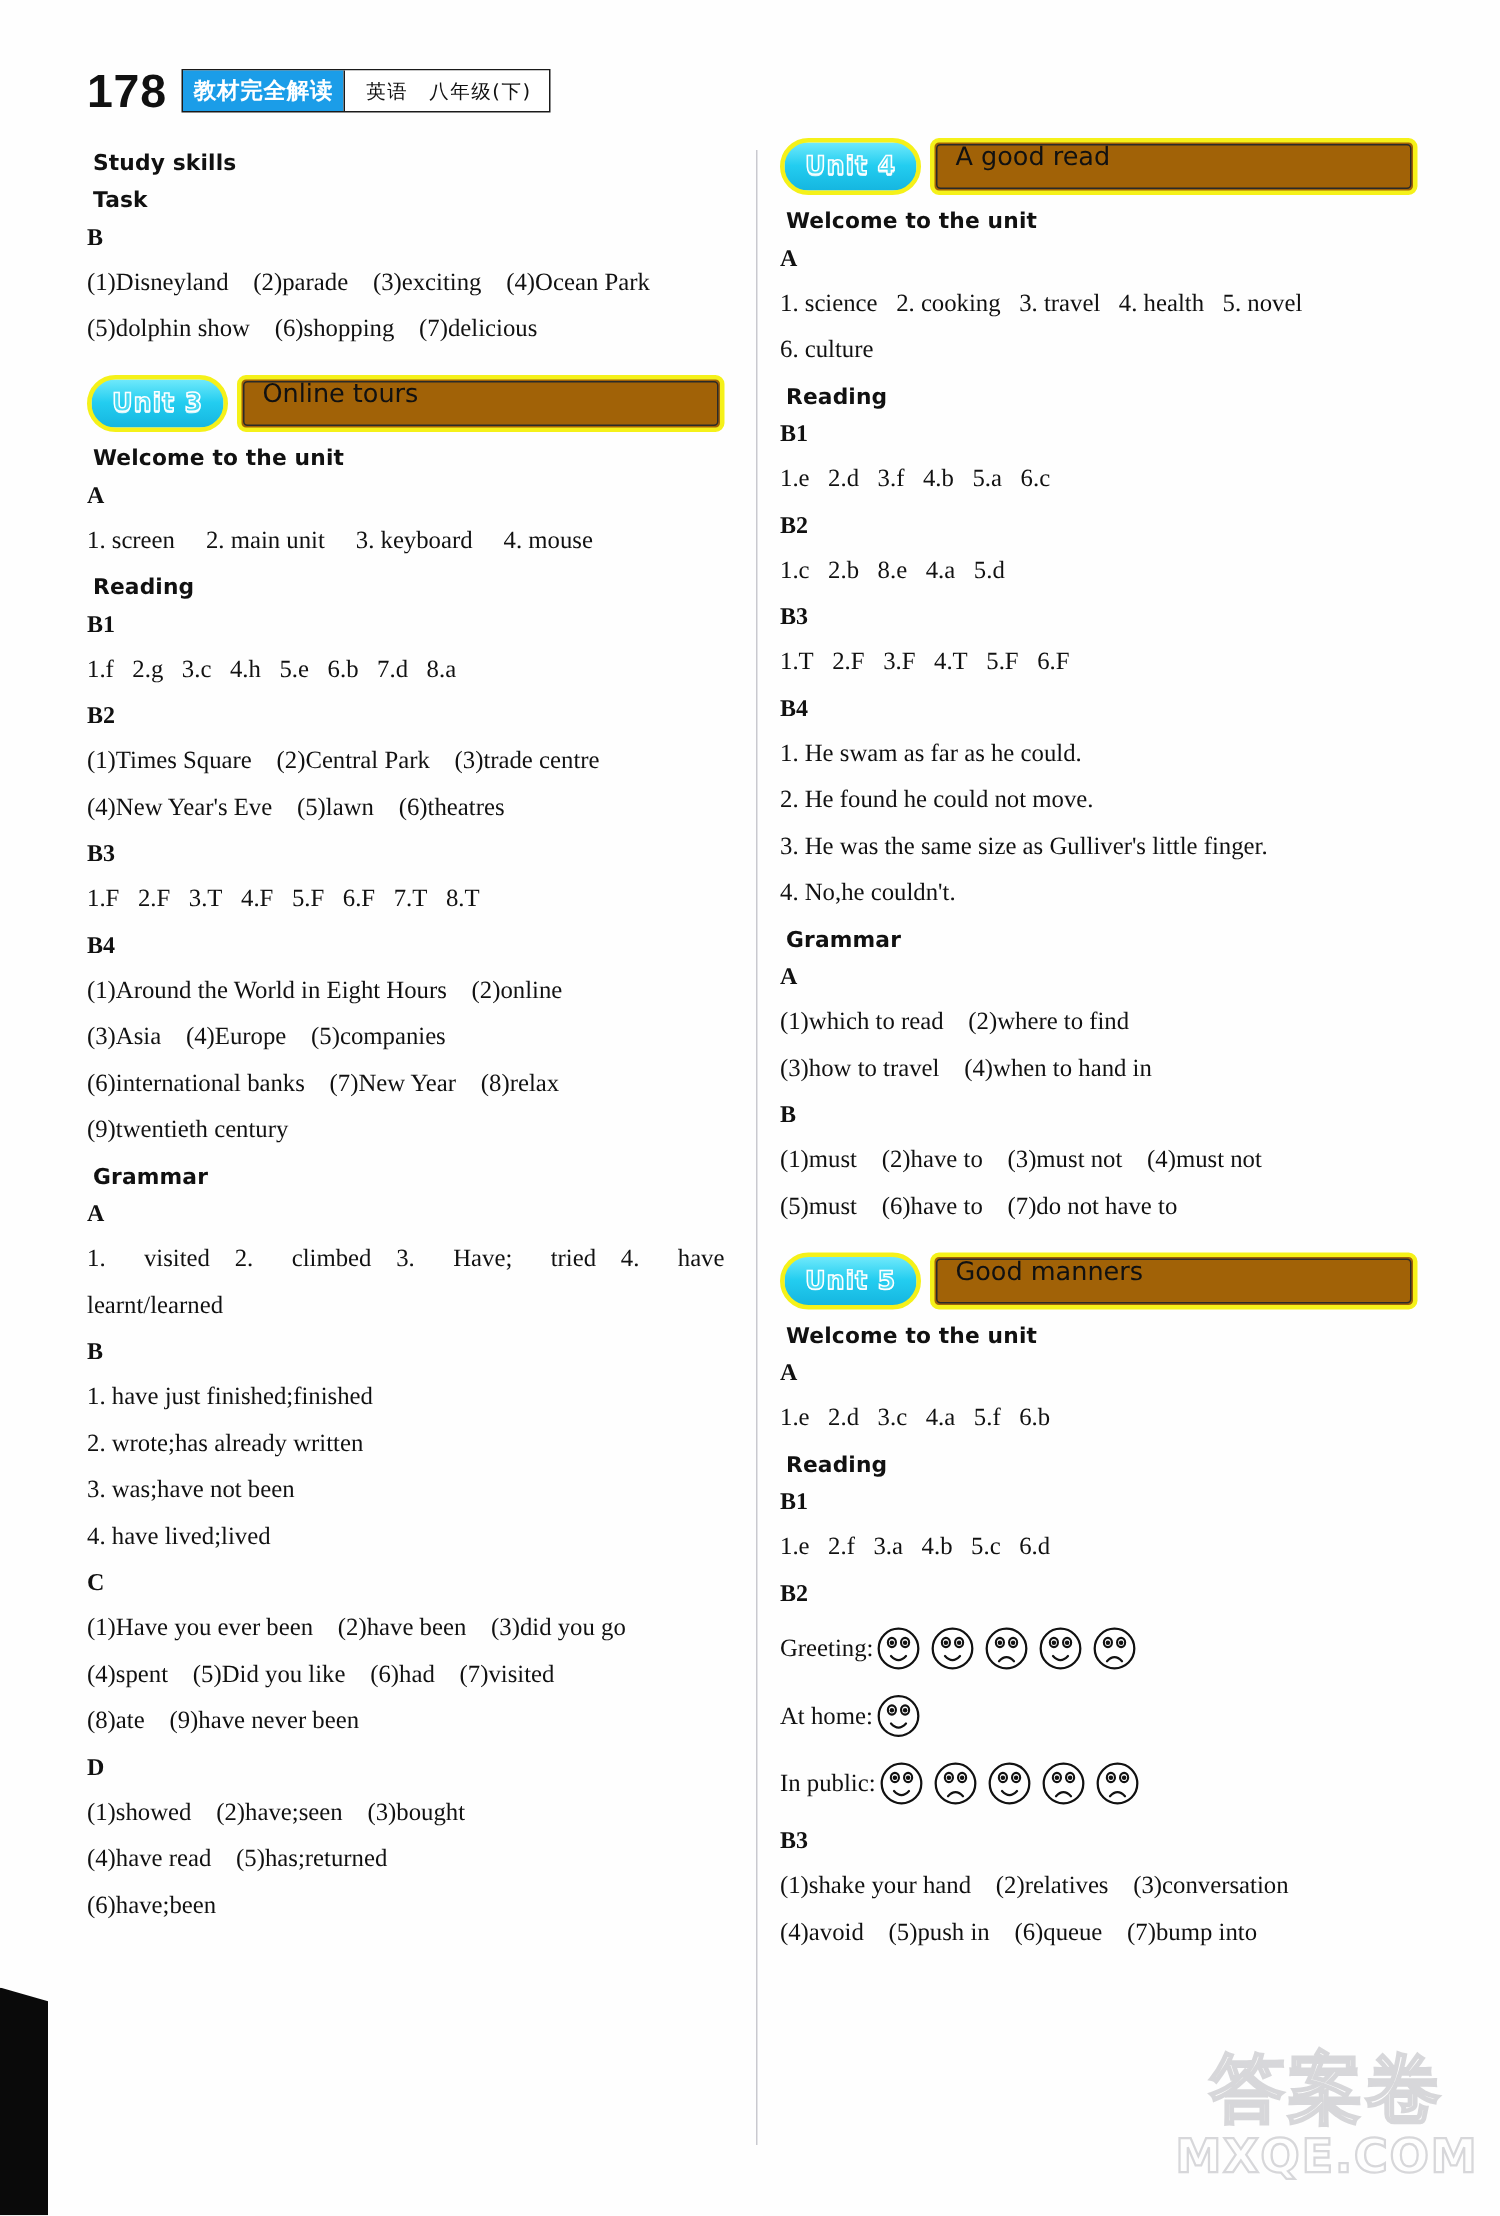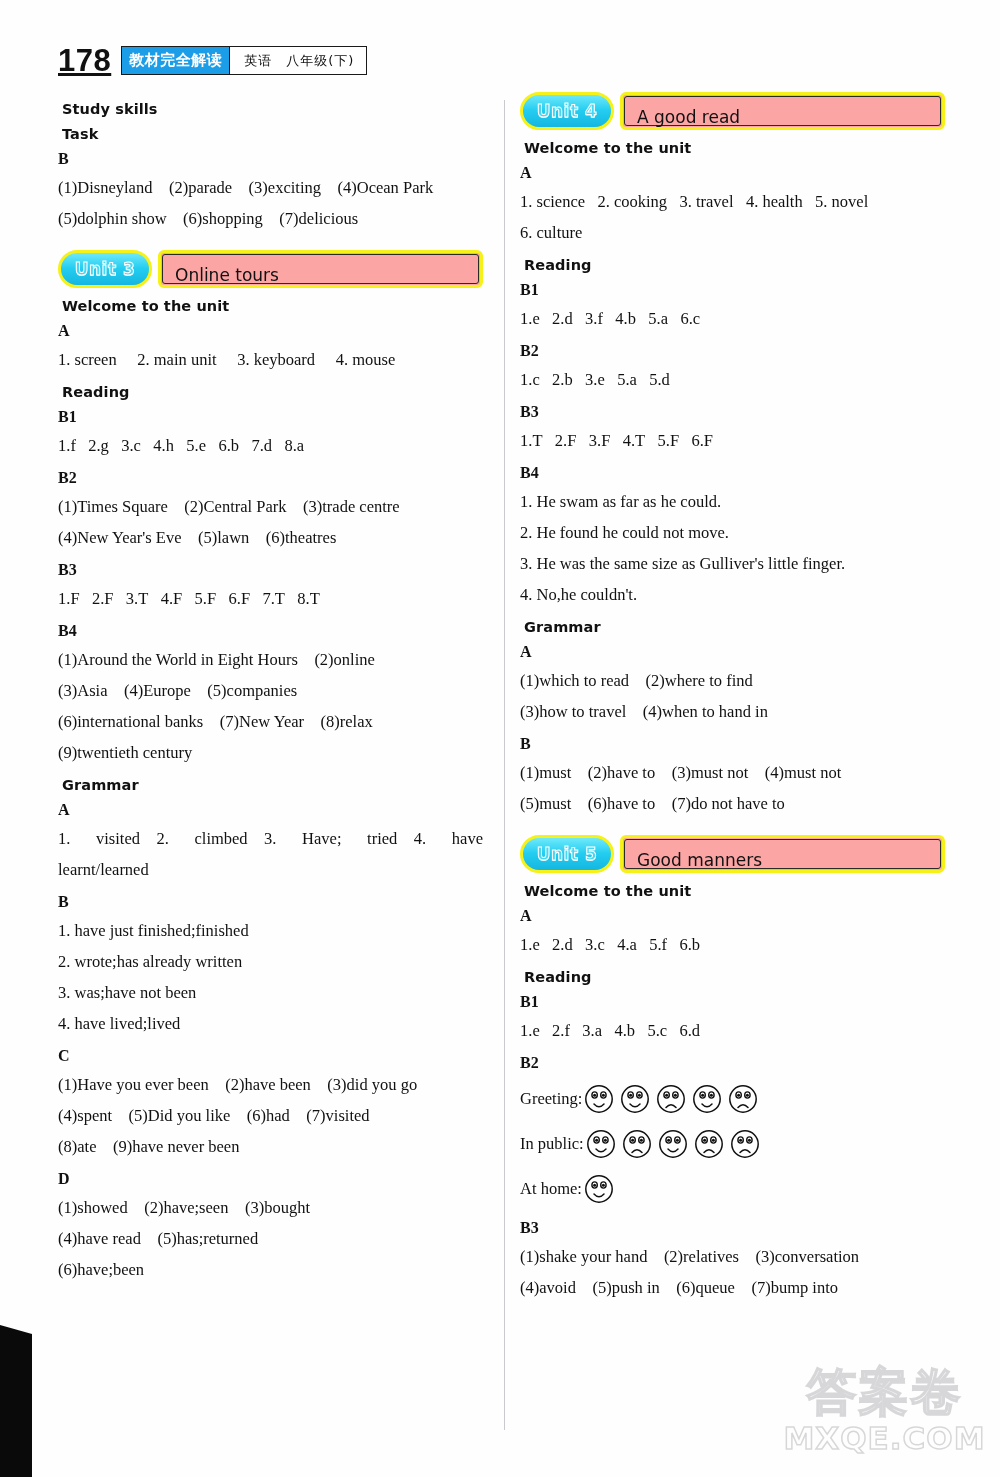--- a/index.html
+++ b/index.html
@@ -43,21 +43,20 @@
     align-items: center;
     gap: 10px;
   }
   .folio {
     font-family: "Liberation Sans", sans-serif;
     font-weight: bold;
     font-size: 31px;
     letter-spacing: 0.5px;
     color: #111;
     line-height: 1;
-    text-decoration: underline;
   }
   .header-box {
     display: flex;
     align-items: stretch;
     border: 1.5px solid #1a1a1a;
     height: 27px;
   }
   .header-tag {
     background: #1b9de8;
     color: #ffffff;
@@ -151,24 +150,24 @@
     -webkit-text-stroke: 1px #ffffff;
     text-shadow: 0 1px 0 rgba(255,255,255,0.85);
     letter-spacing: 0.5px;
     white-space: nowrap;
   }
   .unit-title {
     flex: 1 1 auto;
     margin-left: 6px;
     border: 3px solid #f5f119;
     border-radius: 6px;
-    background: #fca5a5;
+    background: #a16207;
     box-sizing: border-box;
     display: flex;
-    align-items: flex-end;
+    align-items: flex-start;
     position: relative;
   }
   .unit-title::before {
     content: "";
     position: absolute;
     inset: 1px;
     border: 1px solid #2a2a2a;
     border-radius: 3px;
     pointer-events: none;
   }
@@ -322,21 +321,21 @@
     <div class="h-sans">Welcome to the unit</div>
     <div class="h-serif">A</div>
     <p class="line">1. science  2. cooking  3. travel  4. health  5. novel</p>
     <p class="line">6. culture</p>
 
     <div class="h-sans">Reading</div>
     <div class="h-serif">B1</div>
     <p class="line">1.e  2.d  3.f  4.b  5.a  6.c</p>
 
     <div class="h-serif">B2</div>
-    <p class="line">1.c  2.b  3.e  5.a  5.d</p>
+    <p class="line">1.c  2.b  8.e  4.a  5.d</p>
 
     <div class="h-serif">B3</div>
     <p class="line">1.T  2.F  3.F  4.T  5.F  6.F</p>
 
     <div class="h-serif">B4</div>
     <p class="line">1. He swam as far as he could.</p>
     <p class="line">2. He found he could not move.</p>
     <p class="line">3. He was the same size as Gulliver's little finger.</p>
     <p class="line">4. No,he couldn't.</p>
 
@@ -407,74 +406,74 @@
               <circle cx="15" cy="15" r="13.2" fill="#ffffff" stroke="#111" stroke-width="1.5"></circle>
               <ellipse cx="10.6" cy="11" rx="2.7" ry="3.1" fill="#ffffff" stroke="#111" stroke-width="1.4"></ellipse>
               <ellipse cx="19.4" cy="11" rx="2.7" ry="3.1" fill="#ffffff" stroke="#111" stroke-width="1.4"></ellipse>
               <circle cx="10.6" cy="11.2" r="1.5" fill="#111"></circle>
               <circle cx="19.4" cy="11.2" r="1.5" fill="#111"></circle>
               <path d="M10,23.5 Q15,18 20,23.5" fill="none" stroke="#111" stroke-width="1.5" stroke-linecap="round"></path>
             </svg>
           </span>
         </div>
         <div class="face-row">
-          <span class="face-label">In public:</span>
+          <span class="face-label">At home:</span>
           <span class="faces">
             <svg class="face" width="30" height="30" viewBox="0 0 30 30">
               <circle cx="15" cy="15" r="13.2" fill="#ffffff" stroke="#111" stroke-width="1.5"></circle>
               <ellipse cx="10.6" cy="11" rx="2.7" ry="3.1" fill="#ffffff" stroke="#111" stroke-width="1.4"></ellipse>
               <ellipse cx="19.4" cy="11" rx="2.7" ry="3.1" fill="#ffffff" stroke="#111" stroke-width="1.4"></ellipse>
               <circle cx="10.6" cy="11.2" r="1.5" fill="#111"></circle>
               <circle cx="19.4" cy="11.2" r="1.5" fill="#111"></circle>
               <path d="M10,20 Q15,25.5 20,20" fill="none" stroke="#111" stroke-width="1.5" stroke-linecap="round"></path>
-            </svg>
-            <svg class="face" width="30" height="30" viewBox="0 0 30 30">
-              <circle cx="15" cy="15" r="13.2" fill="#ffffff" stroke="#111" stroke-width="1.5"></circle>
-              <ellipse cx="10.6" cy="11" rx="2.7" ry="3.1" fill="#ffffff" stroke="#111" stroke-width="1.4"></ellipse>
-              <ellipse cx="19.4" cy="11" rx="2.7" ry="3.1" fill="#ffffff" stroke="#111" stroke-width="1.4"></ellipse>
-              <circle cx="10.6" cy="11.2" r="1.5" fill="#111"></circle>
-              <circle cx="19.4" cy="11.2" r="1.5" fill="#111"></circle>
-              <path d="M10,23.5 Q15,18 20,23.5" fill="none" stroke="#111" stroke-width="1.5" stroke-linecap="round"></path>
-            </svg>
-            <svg class="face" width="30" height="30" viewBox="0 0 30 30">
-              <circle cx="15" cy="15" r="13.2" fill="#ffffff" stroke="#111" stroke-width="1.5"></circle>
-              <ellipse cx="10.6" cy="11" rx="2.7" ry="3.1" fill="#ffffff" stroke="#111" stroke-width="1.4"></ellipse>
-              <ellipse cx="19.4" cy="11" rx="2.7" ry="3.1" fill="#ffffff" stroke="#111" stroke-width="1.4"></ellipse>
-              <circle cx="10.6" cy="11.2" r="1.5" fill="#111"></circle>
-              <circle cx="19.4" cy="11.2" r="1.5" fill="#111"></circle>
-              <path d="M10,20 Q15,25.5 20,20" fill="none" stroke="#111" stroke-width="1.5" stroke-linecap="round"></path>
-            </svg>
-            <svg class="face" width="30" height="30" viewBox="0 0 30 30">
-              <circle cx="15" cy="15" r="13.2" fill="#ffffff" stroke="#111" stroke-width="1.5"></circle>
-              <ellipse cx="10.6" cy="11" rx="2.7" ry="3.1" fill="#ffffff" stroke="#111" stroke-width="1.4"></ellipse>
-              <ellipse cx="19.4" cy="11" rx="2.7" ry="3.1" fill="#ffffff" stroke="#111" stroke-width="1.4"></ellipse>
-              <circle cx="10.6" cy="11.2" r="1.5" fill="#111"></circle>
-              <circle cx="19.4" cy="11.2" r="1.5" fill="#111"></circle>
-              <path d="M10,23.5 Q15,18 20,23.5" fill="none" stroke="#111" stroke-width="1.5" stroke-linecap="round"></path>
-            </svg>
-            <svg class="face" width="30" height="30" viewBox="0 0 30 30">
-              <circle cx="15" cy="15" r="13.2" fill="#ffffff" stroke="#111" stroke-width="1.5"></circle>
-              <ellipse cx="10.6" cy="11" rx="2.7" ry="3.1" fill="#ffffff" stroke="#111" stroke-width="1.4"></ellipse>
-              <ellipse cx="19.4" cy="11" rx="2.7" ry="3.1" fill="#ffffff" stroke="#111" stroke-width="1.4"></ellipse>
-              <circle cx="10.6" cy="11.2" r="1.5" fill="#111"></circle>
-              <circle cx="19.4" cy="11.2" r="1.5" fill="#111"></circle>
-              <path d="M10,23.5 Q15,18 20,23.5" fill="none" stroke="#111" stroke-width="1.5" stroke-linecap="round"></path>
             </svg>
           </span>
         </div>
         <div class="face-row">
-          <span class="face-label">At home:</span>
+          <span class="face-label">In public:</span>
           <span class="faces">
             <svg class="face" width="30" height="30" viewBox="0 0 30 30">
               <circle cx="15" cy="15" r="13.2" fill="#ffffff" stroke="#111" stroke-width="1.5"></circle>
               <ellipse cx="10.6" cy="11" rx="2.7" ry="3.1" fill="#ffffff" stroke="#111" stroke-width="1.4"></ellipse>
               <ellipse cx="19.4" cy="11" rx="2.7" ry="3.1" fill="#ffffff" stroke="#111" stroke-width="1.4"></ellipse>
               <circle cx="10.6" cy="11.2" r="1.5" fill="#111"></circle>
               <circle cx="19.4" cy="11.2" r="1.5" fill="#111"></circle>
               <path d="M10,20 Q15,25.5 20,20" fill="none" stroke="#111" stroke-width="1.5" stroke-linecap="round"></path>
+            </svg>
+            <svg class="face" width="30" height="30" viewBox="0 0 30 30">
+              <circle cx="15" cy="15" r="13.2" fill="#ffffff" stroke="#111" stroke-width="1.5"></circle>
+              <ellipse cx="10.6" cy="11" rx="2.7" ry="3.1" fill="#ffffff" stroke="#111" stroke-width="1.4"></ellipse>
+              <ellipse cx="19.4" cy="11" rx="2.7" ry="3.1" fill="#ffffff" stroke="#111" stroke-width="1.4"></ellipse>
+              <circle cx="10.6" cy="11.2" r="1.5" fill="#111"></circle>
+              <circle cx="19.4" cy="11.2" r="1.5" fill="#111"></circle>
+              <path d="M10,23.5 Q15,18 20,23.5" fill="none" stroke="#111" stroke-width="1.5" stroke-linecap="round"></path>
+            </svg>
+            <svg class="face" width="30" height="30" viewBox="0 0 30 30">
+              <circle cx="15" cy="15" r="13.2" fill="#ffffff" stroke="#111" stroke-width="1.5"></circle>
+              <ellipse cx="10.6" cy="11" rx="2.7" ry="3.1" fill="#ffffff" stroke="#111" stroke-width="1.4"></ellipse>
+              <ellipse cx="19.4" cy="11" rx="2.7" ry="3.1" fill="#ffffff" stroke="#111" stroke-width="1.4"></ellipse>
+              <circle cx="10.6" cy="11.2" r="1.5" fill="#111"></circle>
+              <circle cx="19.4" cy="11.2" r="1.5" fill="#111"></circle>
+              <path d="M10,20 Q15,25.5 20,20" fill="none" stroke="#111" stroke-width="1.5" stroke-linecap="round"></path>
+            </svg>
+            <svg class="face" width="30" height="30" viewBox="0 0 30 30">
+              <circle cx="15" cy="15" r="13.2" fill="#ffffff" stroke="#111" stroke-width="1.5"></circle>
+              <ellipse cx="10.6" cy="11" rx="2.7" ry="3.1" fill="#ffffff" stroke="#111" stroke-width="1.4"></ellipse>
+              <ellipse cx="19.4" cy="11" rx="2.7" ry="3.1" fill="#ffffff" stroke="#111" stroke-width="1.4"></ellipse>
+              <circle cx="10.6" cy="11.2" r="1.5" fill="#111"></circle>
+              <circle cx="19.4" cy="11.2" r="1.5" fill="#111"></circle>
+              <path d="M10,23.5 Q15,18 20,23.5" fill="none" stroke="#111" stroke-width="1.5" stroke-linecap="round"></path>
+            </svg>
+            <svg class="face" width="30" height="30" viewBox="0 0 30 30">
+              <circle cx="15" cy="15" r="13.2" fill="#ffffff" stroke="#111" stroke-width="1.5"></circle>
+              <ellipse cx="10.6" cy="11" rx="2.7" ry="3.1" fill="#ffffff" stroke="#111" stroke-width="1.4"></ellipse>
+              <ellipse cx="19.4" cy="11" rx="2.7" ry="3.1" fill="#ffffff" stroke="#111" stroke-width="1.4"></ellipse>
+              <circle cx="10.6" cy="11.2" r="1.5" fill="#111"></circle>
+              <circle cx="19.4" cy="11.2" r="1.5" fill="#111"></circle>
+              <path d="M10,23.5 Q15,18 20,23.5" fill="none" stroke="#111" stroke-width="1.5" stroke-linecap="round"></path>
             </svg>
           </span>
         </div>
       </div>
 
     <div class="h-serif">B3</div>
     <p class="line">(1)shake your hand (2)relatives (3)conversation</p>
     <p class="line">(4)avoid (5)push in (6)queue (7)bump into</p>
   </div>
 

